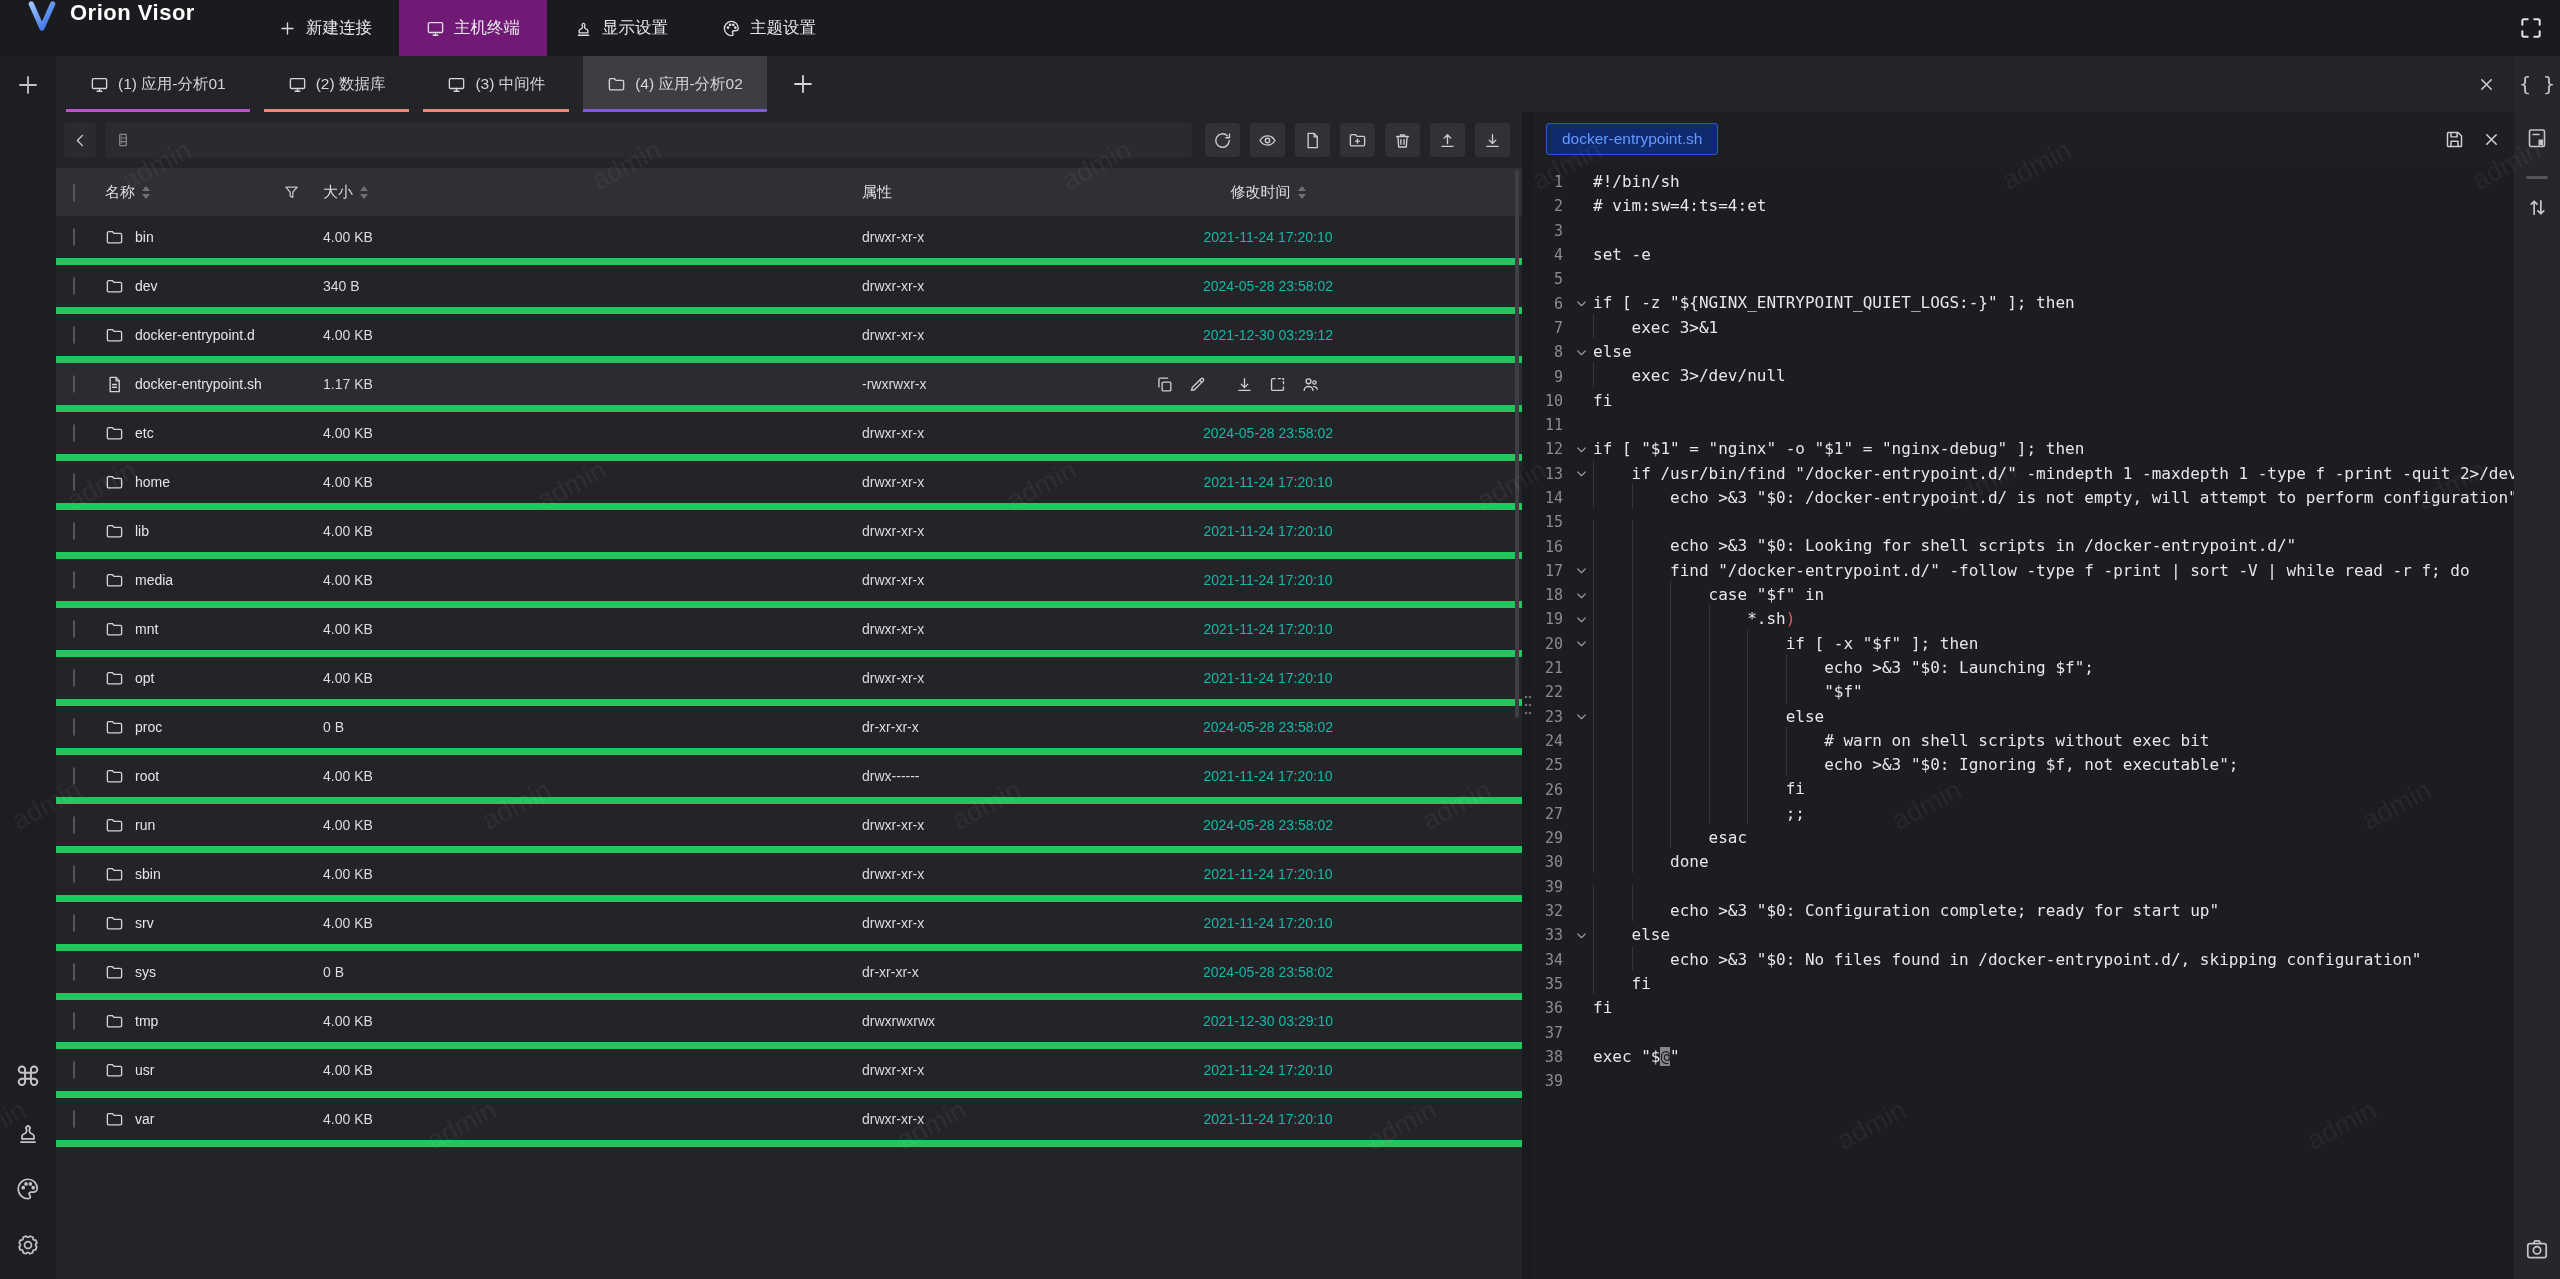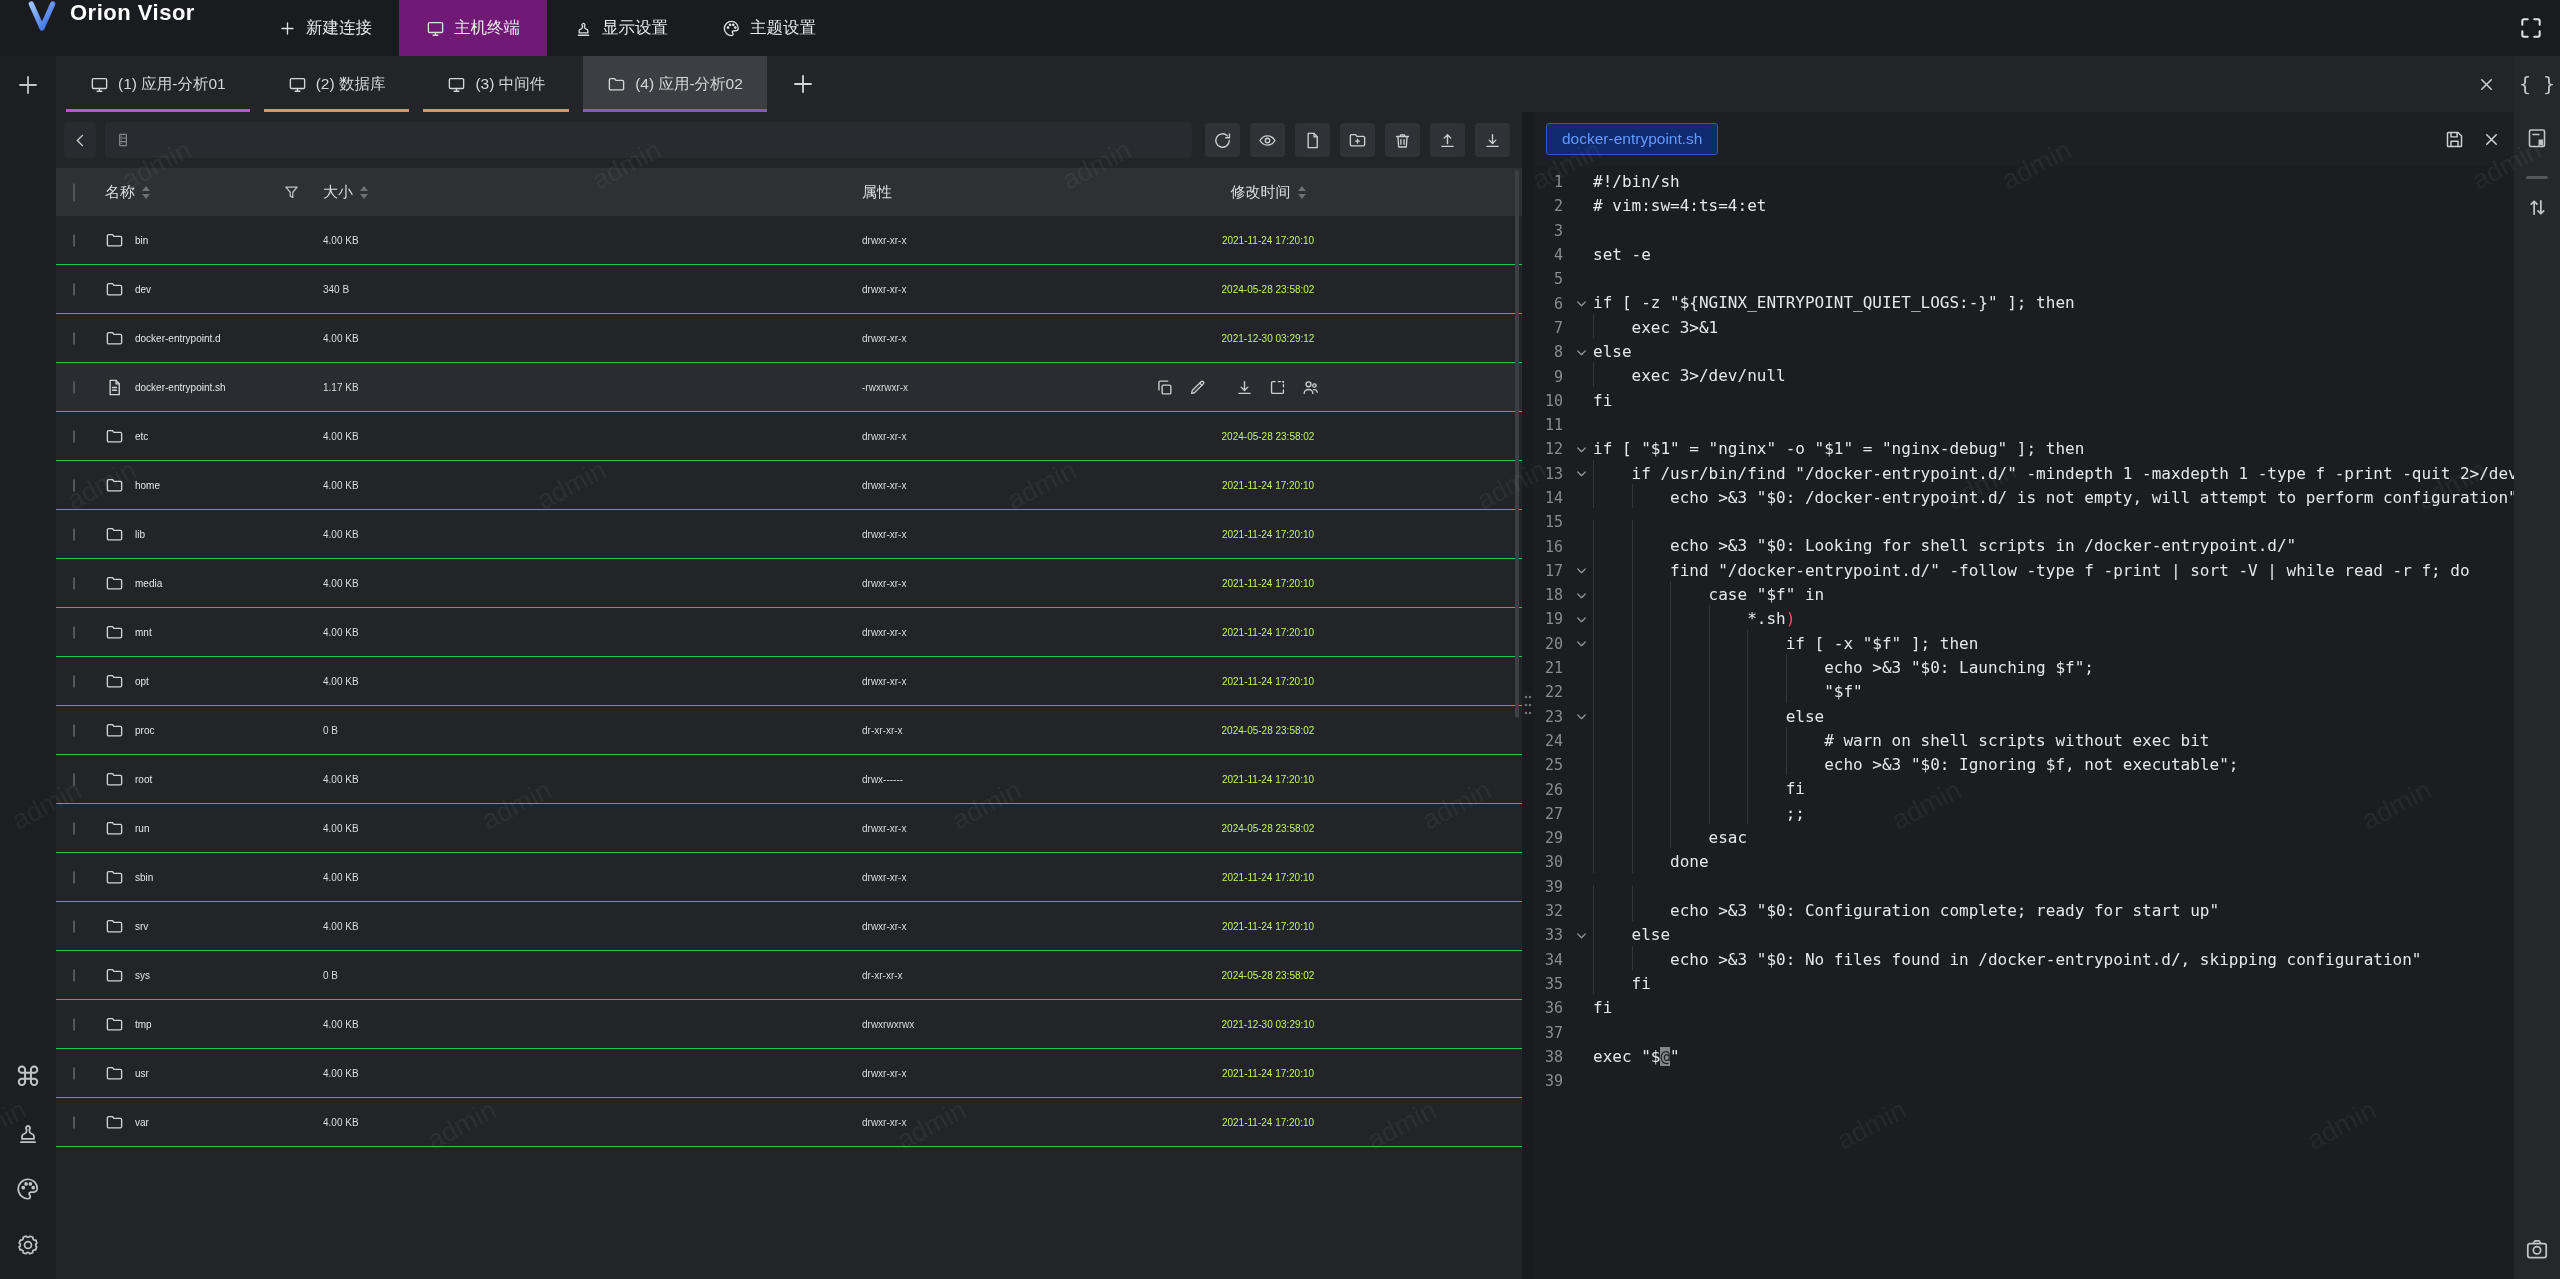--- a/index.html
+++ b/index.html
@@ -63,25 +63,25 @@
   .hcell.center { justify-content:center; }
   .checkbox { width:15px; height:15px; border:1px solid #55565b; border-radius:2px; background:#26272b; margin-left:17px; cursor:pointer; }
   .name-pad { padding-left:5px; }
   .sorter { display:flex; flex-direction:column; gap:3px; }
   .sorter i { display:block; width:0; height:0; border-left:4px solid transparent; border-right:4px solid transparent; }
   .sorter .up { border-bottom:5px solid #6e6f74; }
   .sorter .dn { border-top:5px solid #6e6f74; }
   .funnel { margin-left:auto; margin-right:23px; color:#c0c1c5; cursor:pointer; }
 
   .fm-body { flex:1; overflow:hidden; position:relative; }
-  .fm-row { height:49px; border-bottom:1px solid #22c55e; font-size:10px; color:#dadbdd; cursor:pointer; }
+  .fm-row { height:49px; border-bottom:7px solid #22c55e; font-size:14px; color:#dadbdd; cursor:pointer; }
   .fm-row.hovered { background:#2b2c31; }
   .cell-name { display:flex; align-items:center; gap:11px; padding-left:5px; color:#e4e5e7; }
   .cell-name .ic { color:#d2d3d6; flex:none; }
-  .cell-time { text-align:center; color:#bef264; }
+  .cell-time { text-align:center; color:#14b8a6; }
   .row-actions { display:flex; align-items:center; gap:14px; justify-content:flex-start; color:#cdced1; }
   .row-actions .act { cursor:pointer; display:flex; }
   .fm-scroll-thumb { position:absolute; right:3px; top:2px; width:4px; height:548px; background:#3e3f44; border-radius:2px; }
 
   
   .editor-header { height:54px; display:flex; align-items:center; padding:0 13px; background:#1e1f23; }
   .file-tab { height:32px; display:flex; align-items:center; padding:0 15px; background:#0f2a6e; border:1px solid #2d56c8; border-radius:3px; color:#659aff; font-size:15.5px; cursor:pointer; }
   .editor-header .btns { margin-left:auto; display:flex; align-items:center; gap:17px; color:#cfd0d3; }
   .editor-header .btns .ebtn { cursor:pointer; display:flex; }
 

